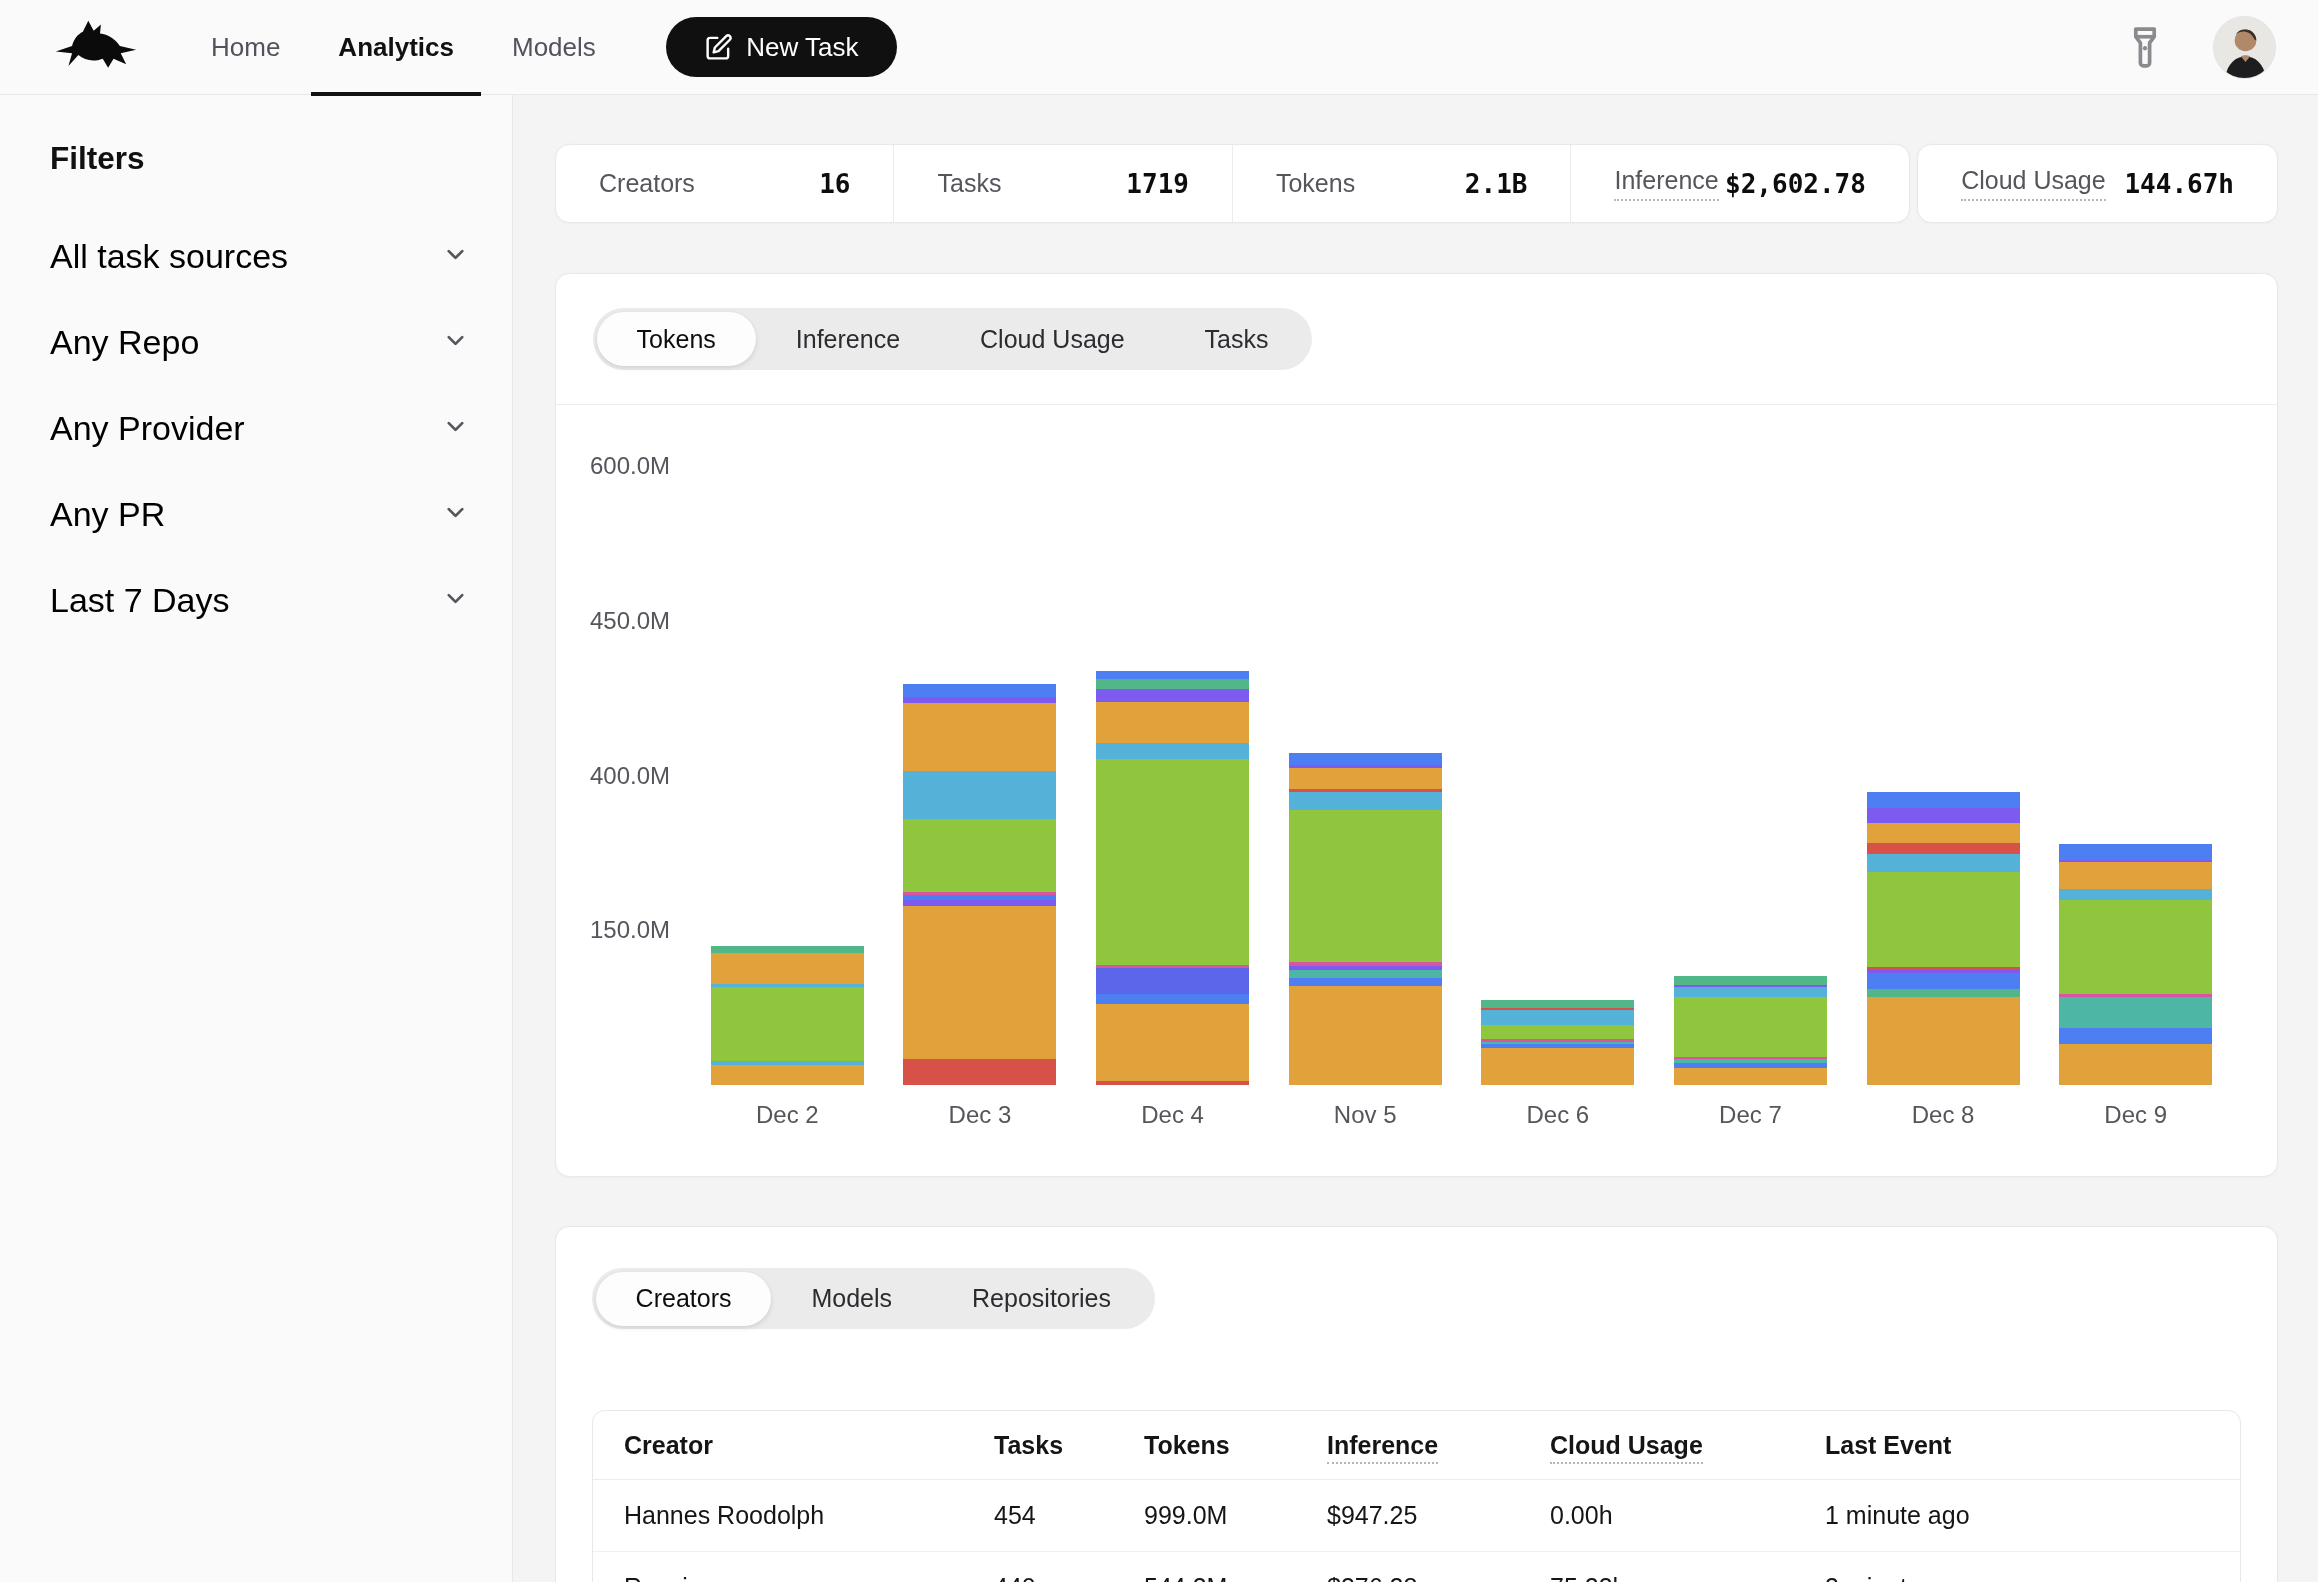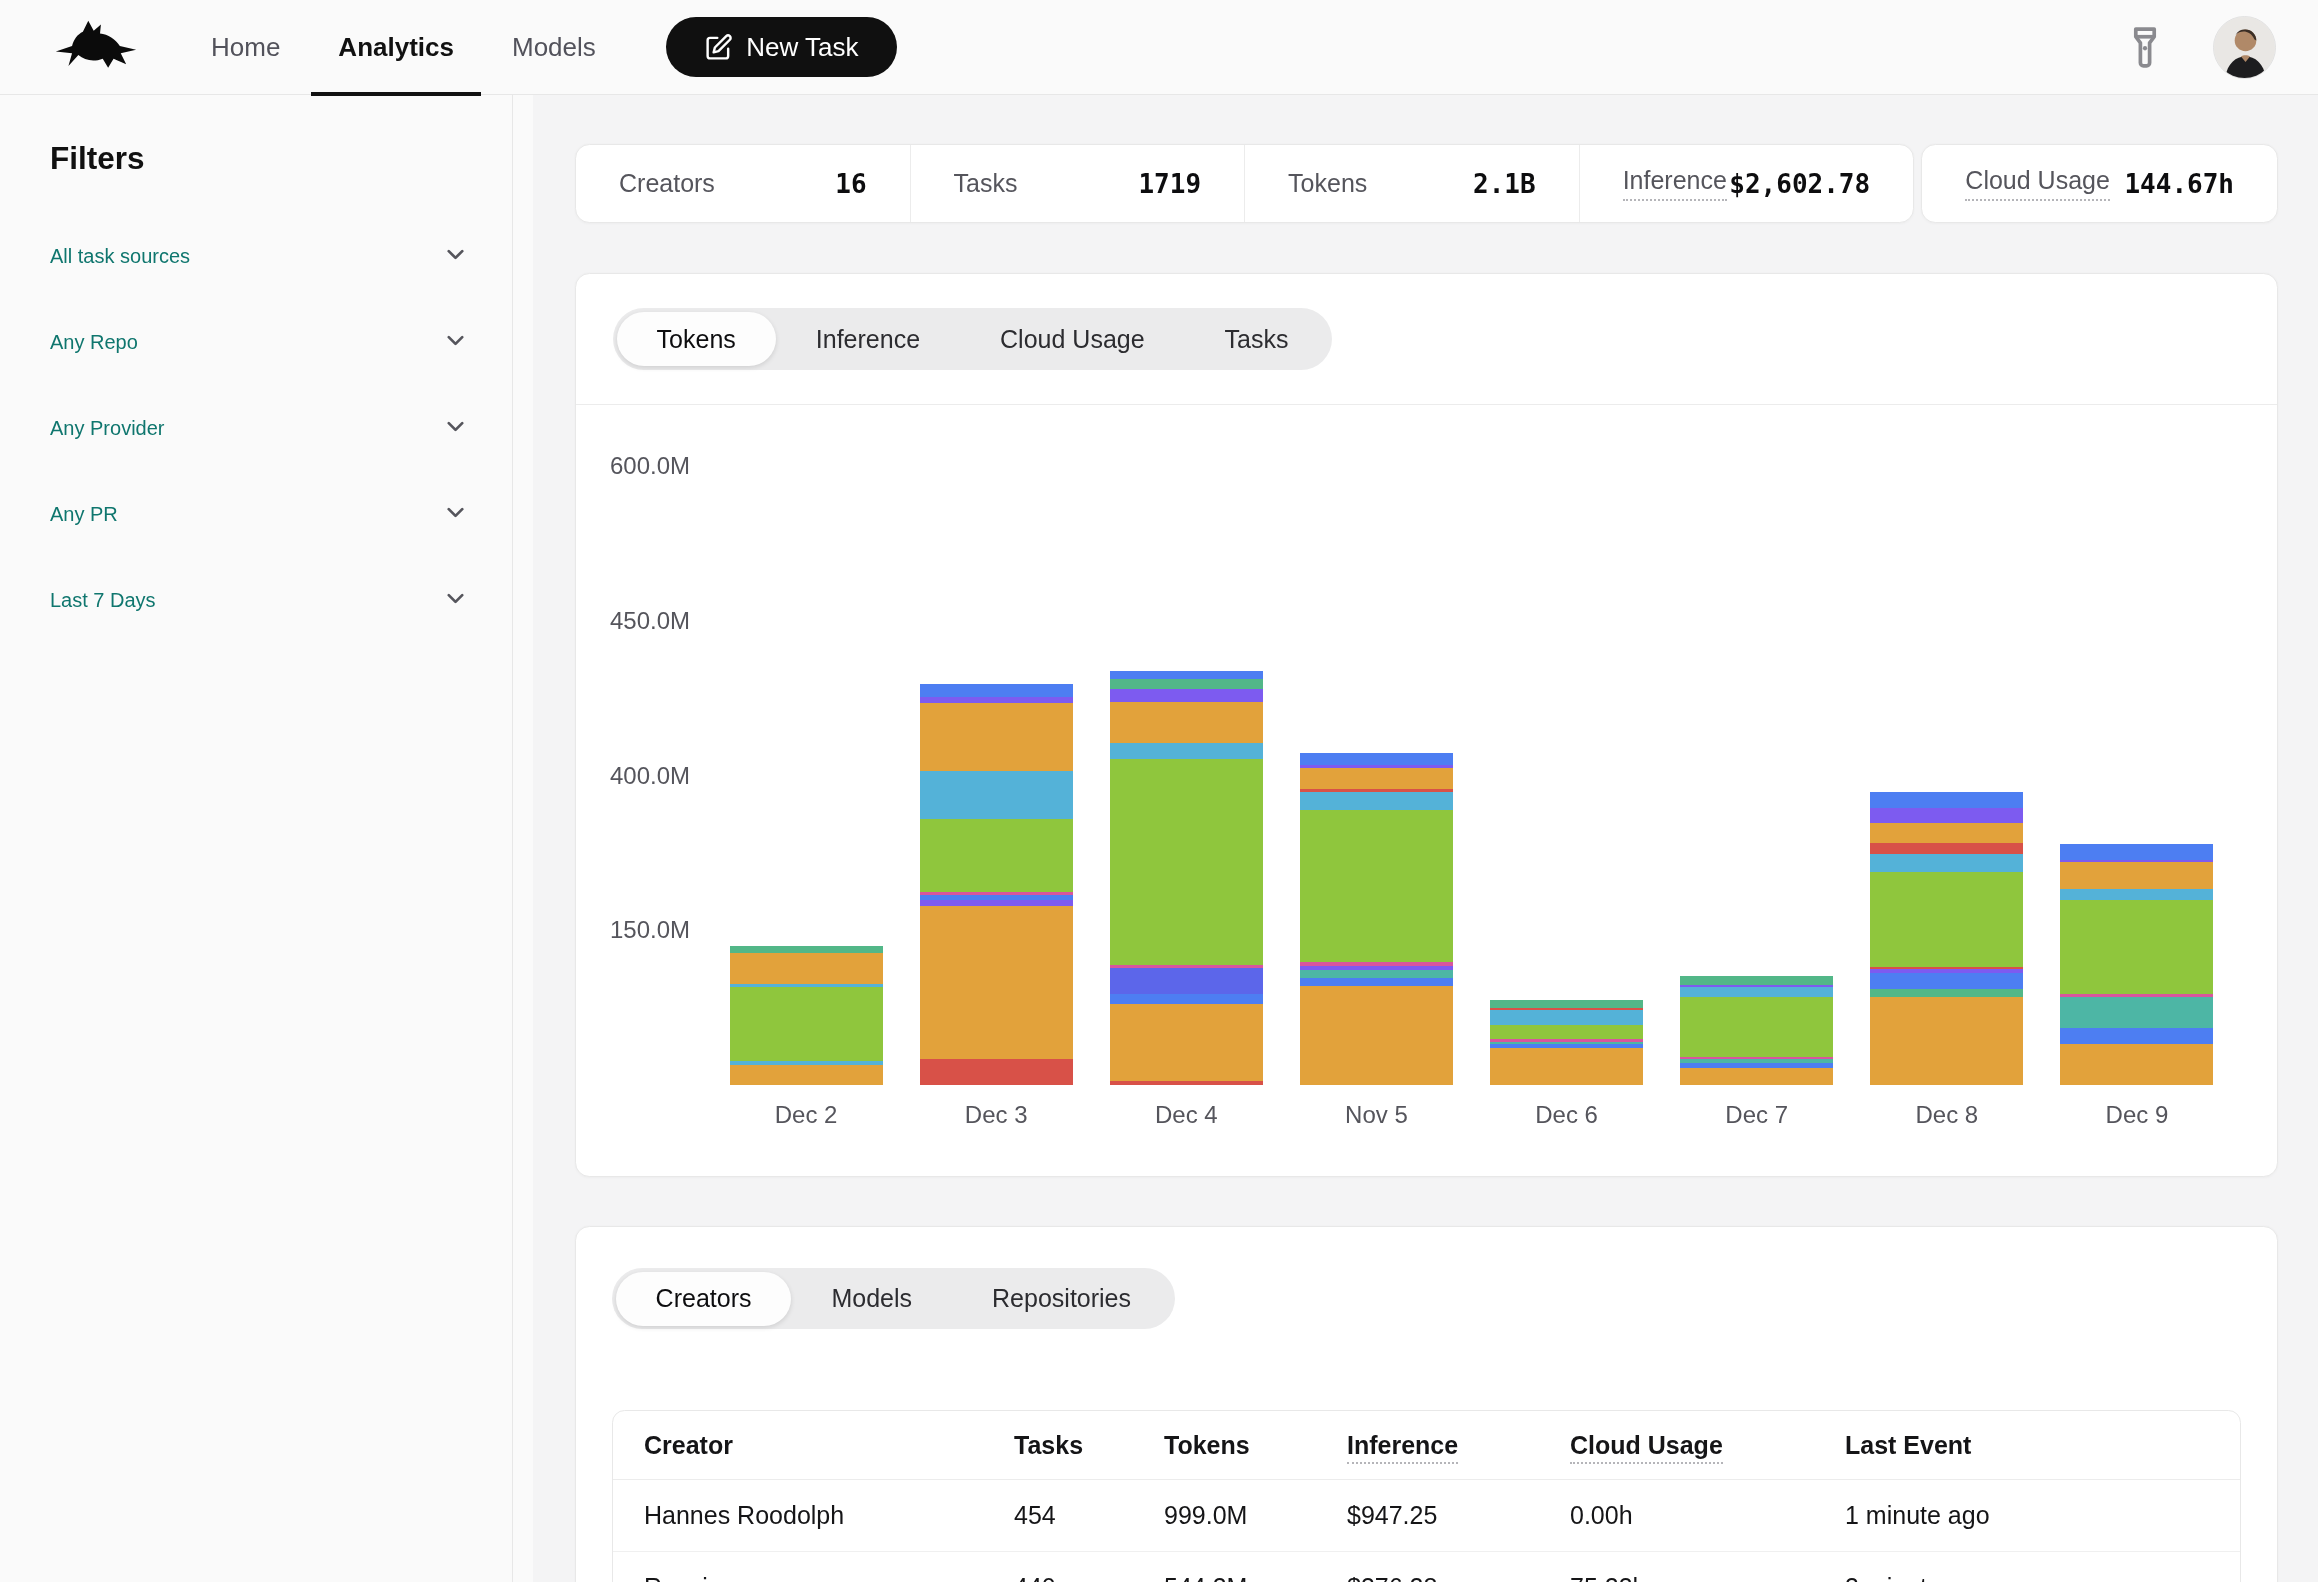--- a/index.html
+++ b/index.html
@@ -12,25 +12,25 @@
   .nav-links { display:flex; align-items:stretch; height:100%; }
   .nav-item { display:flex; align-items:center; padding:0 29px; font-size:26px; color:#52525b; cursor:pointer; position:relative; }
   .nav-item.active { color:#111; font-weight:700; }
   .nav-item.active::after { content:""; position:absolute; left:1.8px; right:1.8px; bottom:-1.8px; height:3.6px; background:#111; }
   .newtask-btn { margin-left:41px; height:60px; border-radius:31px; background:#101010; color:#fff; border:none; display:flex; align-items:center; gap:13.5px; padding:16px 38px; font-size:26px; font-family:"Liberation Sans", sans-serif; cursor:pointer; }
   .topbar-spacer { flex:1; }
   .flash-btn { background:none; border:none; cursor:pointer; margin-right:49px; display:flex; }
   .avatar { width:63px; height:63px; border-radius:50%; overflow:hidden; border:1.8px solid #e2e2e2; background:#ececec; cursor:pointer; }
 
   
-  .shell { display:flex; height:1487px;gap:20px; }
+  .shell { display:flex; height:1487px; }
   .sidebar { width:513px; background:#fafafa; border-right:1.8px solid #e7e7e7; padding:45px 43px 0 50px; flex-shrink:0; }
   .sidebar h2 { font-size:31.5px; font-weight:700; color:#111; margin-bottom:36px; }
   .filter-row { height:86px; display:flex; align-items:center; justify-content:space-between; cursor:pointer; }
-  .filter-row .flabel { font-size:20px; color:#0f766e; }
+  .filter-row .flabel { font-size:34px; color:#000000; }
   .main { flex:1; background:#f4f4f5; padding:49px 41px 0 42px; overflow:hidden; }
 
   
   .card { background:#fff; border:1.8px solid #e8e8e8; border-radius:14.4px; box-shadow:0 0.9px 2.7px rgba(0,0,0,0.03); }
 
   
   .stats-row { display:flex; gap:7.2px; }
   .stats-card { height:79px; display:flex; overflow:hidden; }
   .stats-card.wide { flex:1493; }
   .stats-card.narrow { flex:396; }

